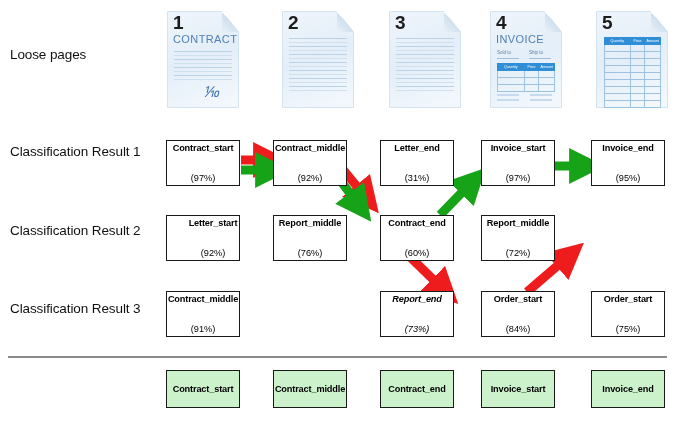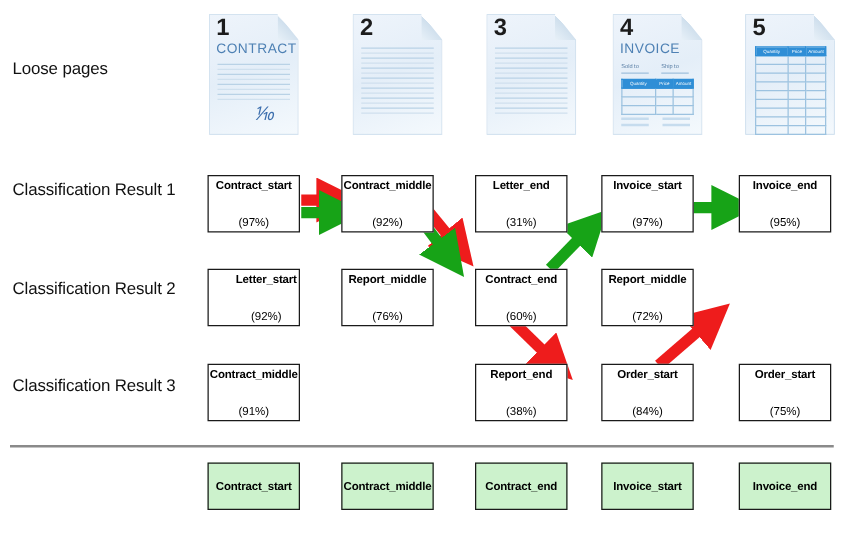--- a/index.html
+++ b/index.html
@@ -300,23 +300,23 @@
   </div>
   <div class="cbox" style="left:481px;top:215px;">
     <span class="lbl">Report_middle</span>
     <span class="pct">(72%)</span>
   </div>
 
   <div class="cbox" style="left:166px;top:291px;">
     <span class="lbl">Contract_middle</span>
     <span class="pct">(91%)</span>
   </div>
-  <div class="cbox" style="left:380px;top:291px;">
+  <div class="cbox" style="left:380px;top:291px;font-style:italic;">
     <span class="lbl">Report_end</span>
-    <span class="pct">(38%)</span>
+    <span class="pct">(73%)</span>
   </div>
   <div class="cbox" style="left:481px;top:291px;">
     <span class="lbl">Order_start</span>
     <span class="pct">(84%)</span>
   </div>
   <div class="cbox" style="left:591px;top:291px;">
     <span class="lbl">Order_start</span>
     <span class="pct">(75%)</span>
   </div>
 

